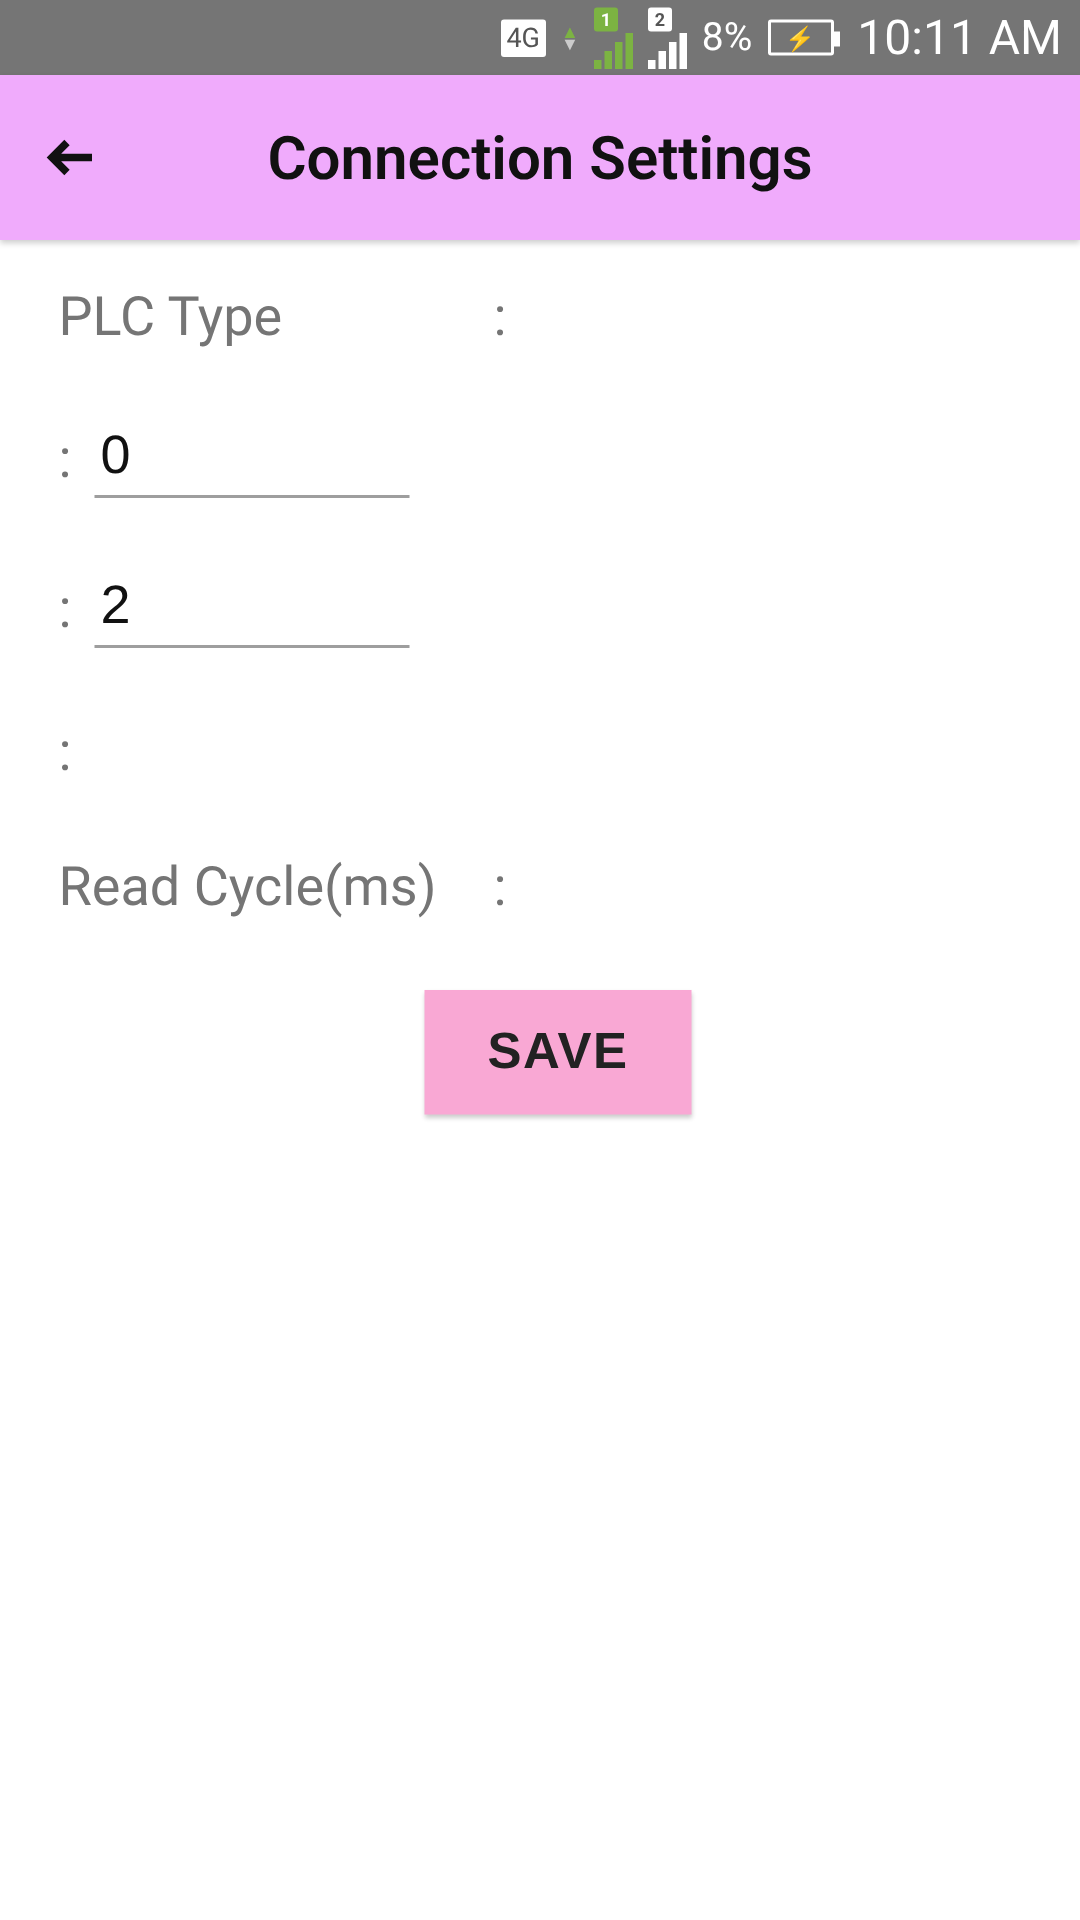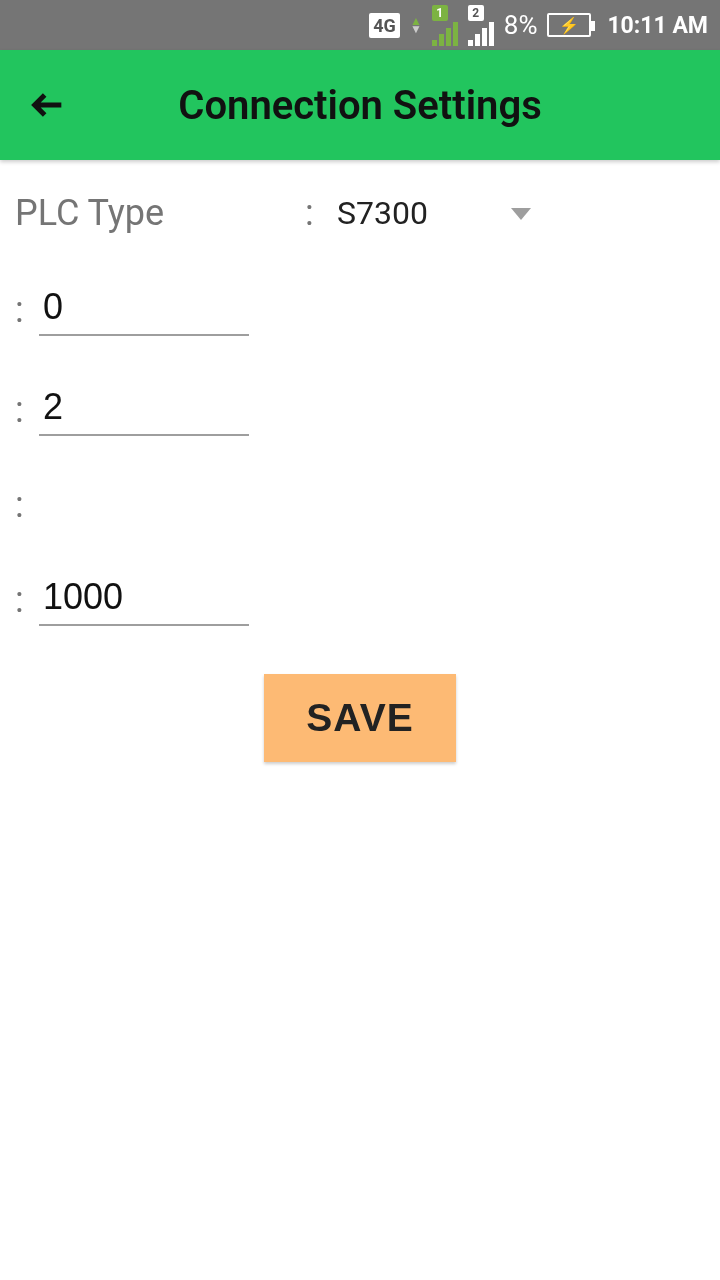--- a/index.html
+++ b/index.html
@@ -18,21 +18,21 @@
       align-items: center;
       justify-content: flex-end;
       padding: 0 12px;
       font-size: 24px;
       gap: 10px;
     }
     .status-bar .icon-group { display: flex; align-items: center; gap: 8px; }
     .status-4g {
       background: #fff;
       color: #555;
-      font-weight: bold;
+      font-weight: normal;
       font-size: 18px;
       padding: 2px 4px;
       border-radius: 2px;
     }
     .signal-group { display: flex; align-items: flex-end; gap: 2px; }
     .signal-block { display: flex; flex-direction: column; align-items: flex-start; }
     .sim-badge {
       width: 16px; height: 16px;
       background: #7cb342;
       color: #fff;
@@ -52,27 +52,27 @@
       border: 2px solid #fff;
       border-radius: 2px;
       position: relative;
       display:flex; align-items:center; justify-content:center;
     }
     .battery-icon::after {
       content:""; position:absolute; right:-6px; top:6px;
       width:4px; height:10px; background:#fff;
     }
     .battery-bolt { font-size:16px; }
-    .clock { font-size: 23px; margin-left:6px;font-weight:bold; }
+    .clock { font-size: 32px; margin-left:6px; }
     .updown { display:flex; flex-direction:column; line-height:8px; font-size:12px; color:#ccc;}
     .updown .up{color:#7cb342}
 
     .app-bar {
       height: 110px;
-      background: #22c55e;
+      background: #f0abfc;
       display: flex;
       align-items: center;
       padding: 0 16px;
       box-shadow: 0 2px 4px rgba(0,0,0,0.2);
     }
     .back-btn {
       width: 64px; height: 64px;
       display:flex; align-items:center; justify-content:center;
       border:none; background:transparent; cursor:pointer;
     }
@@ -81,20 +81,21 @@
       flex:1;
       text-align:center;
       font-size: 40px;
       font-weight: 600;
       color: #111;
       margin-right:64px;
     }
 
     .form {
       padding: 30px 15px;
+      margin-left: 24px;
     }
     .row {
       display:flex;
       align-items:center;
       margin-bottom: 48px;
     }
     .label {
       width: 290px;
       font-size: 36px;
       color: #757575;
@@ -120,23 +121,23 @@
       border-bottom: 2px solid #9e9e9e;
       font-size: 36px;
       color:#111;
       padding: 2px 4px 6px;
       width: 210px;
       background:transparent;
       outline:none;
     }
     .save-row { display:flex; justify-content:center; margin-top:40px; }
     .save-btn {
-      background:#fdba74;
+      background:#f9a8d4;
       border:none;
-      font-size:39px;
+      font-size:34px;
       font-weight:600;
       color:#222;
       padding: 22px 42px;
       letter-spacing:1px;
       cursor:pointer;
       box-shadow: 0 2px 3px rgba(0,0,0,0.2);
     }
   </style>
 </head>
 <body>
@@ -202,28 +203,20 @@
       </svg>
   </button>
   <div class="app-title">Connection Settings</div>
 </div>
 
 <div class="form">
 
   <div class="row">
     <div class="label">PLC Type</div>
     <div class="colon">:</div>
-    <div class="value-cell">
-      <div class="select">
-        <span>S7300</span>
-        <span class="caret"><svg viewBox="0 0 10 6">
-              <path d="M0 0 L5 6 L10 0 Z"></path>
-            </svg></span>
-      </div>
-    </div>
   </div>
 
   <div class="row">
     <div class="colon">:</div>
     <div class="value-cell">
       <input class="text-in" type="text" value="0" style="">
     </div>
   </div>
 
   <div class="row">
@@ -231,23 +224,21 @@
     <div class="value-cell">
       <input class="text-in" type="text" value="2" style="">
     </div>
   </div>
 
   <div class="row">
     <div class="colon">:</div>
   </div>
 
   <div class="row">
-    <div class="colon">:</div>
-    <div class="value-cell">
-      <input class="text-in" type="text" value="1000" style="">
-    </div>
+    <div class="label">Read Cycle(ms)</div>
+    <div class="colon">:</div>
   </div>
 
   <div class="save-row">
     <button class="save-btn">SAVE</button>
   </div>
 
 </div>
 
 </body></html>

